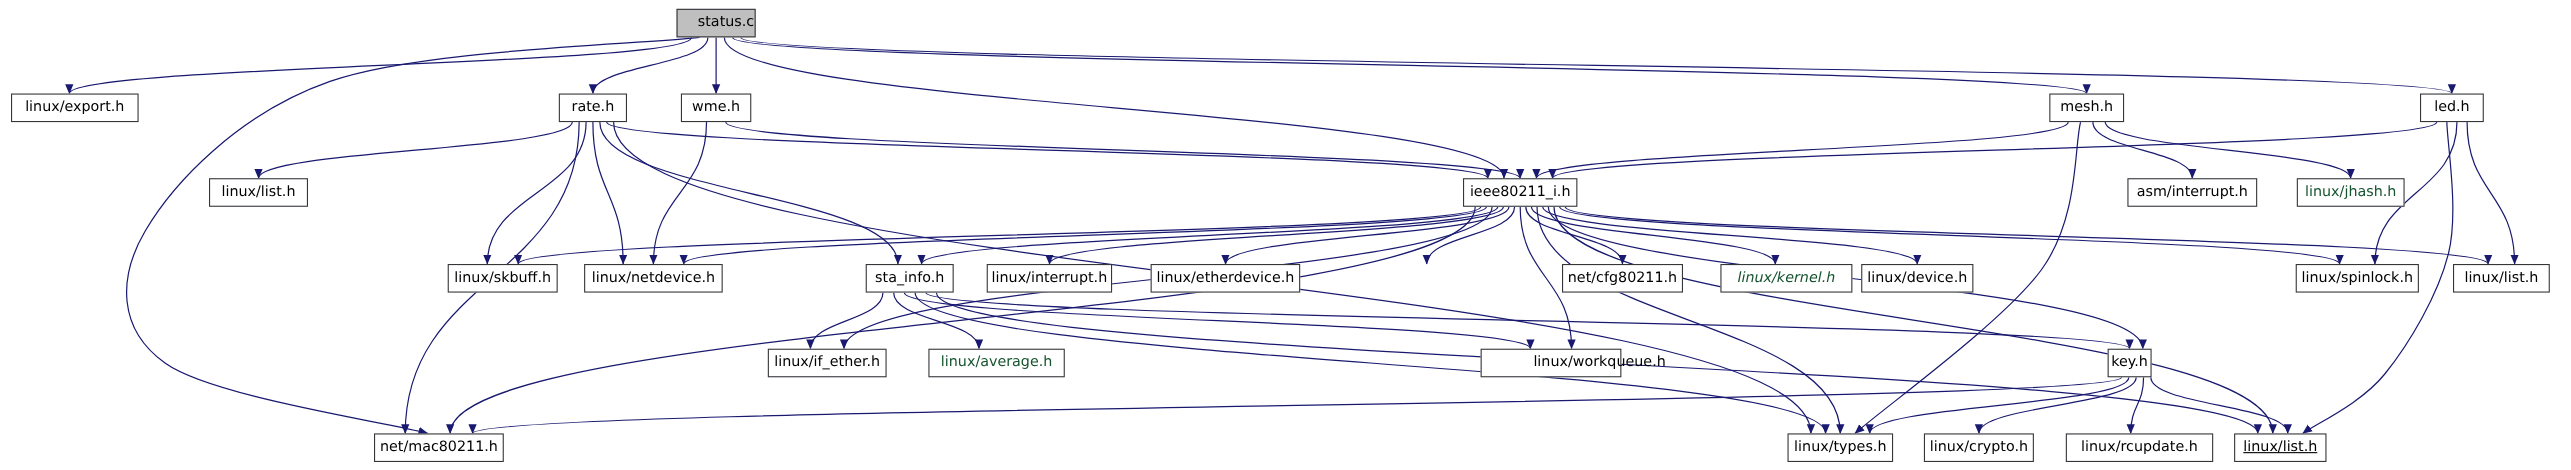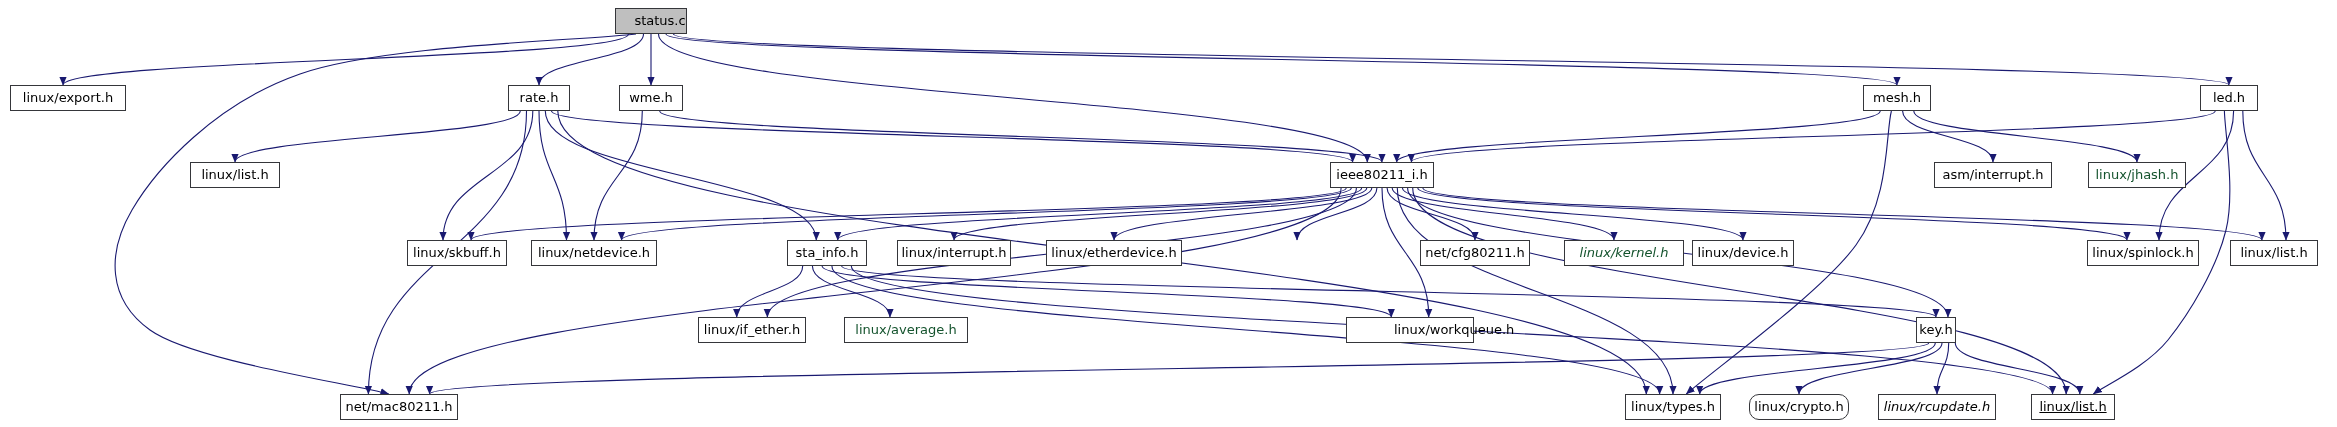--- a/index.html
+++ b/index.html
@@ -127,16 +127,16 @@
     <div class="node" style="left: 1564px; top: 240px; width: 120px; border-color: rgb(53, 54, 58); color: #14532d; font-style: italic;">linux/kernel.h</div>
     <div class="node" style="left: 1692px; top: 240px; width: 102px; border-color: rgb(53, 54, 58); color: rgb(0, 0, 0);">linux/device.h</div>
     <div class="node" style="left: 2087px; top: 240px; width: 112px; border-color: rgb(53, 54, 58); color: rgb(0, 0, 0);">linux/spinlock.h</div>
     <div class="node" style="left: 2230px; top: 240px; width: 88px; border-color: rgb(53, 54, 58); color: rgb(0, 0, 0);">linux/list.h</div>
     <div class="node" style="left: 698px; top: 317px; width: 108px; border-color: rgb(53, 54, 58); color: rgb(0, 0, 0);">linux/if_ether.h</div>
     <div class="node" style="left: 834px; top: 317px; width: 124px; border-color: rgb(53, 54, 58); color: #14532d; margin-left: 10px;">linux/average.h</div>
     <div class="node" style="left: 1346px; top: 317px; width: 128px; border-color: rgb(53, 54, 58); color: rgb(0, 0, 0); padding-left: 47px;">linux/workqueue.h</div>
     <div class="node" style="left: 1916px; top: 317px; width: 40px; border-color: rgb(53, 54, 58); color: rgb(0, 0, 0);">key.h</div>
     <div class="node" style="left: 340px; top: 394px; width: 118px; border-color: rgb(53, 54, 58); color: rgb(0, 0, 0);">net/mac80211.h</div>
     <div class="node" style="left: 1625px; top: 394px; width: 96px; border-color: rgb(53, 54, 58); color: rgb(0, 0, 0);">linux/types.h</div>
-    <div class="node" style="left: 1749px; top: 394px; width: 100px; border-color: rgb(53, 54, 58); color: rgb(0, 0, 0); border-radius: 10px;">linux/crypto.h</div>
-    <div class="node" style="left: 1878px; top: 394px; width: 118px; border-color: rgb(53, 54, 58); color: rgb(0, 0, 0); font-style: italic;">linux/rcupdate.h</div>
+    <div class="node" style="left: 1749px; top: 394px; width: 100px; border-color: rgb(53, 54, 58); color: rgb(0, 0, 0);">linux/crypto.h</div>
+    <div class="node" style="left: 1878px; top: 394px; width: 134px; border-color: rgb(53, 54, 58); color: rgb(0, 0, 0);">linux/rcupdate.h</div>
     <div class="node" style="left: 2031px; top: 394px; width: 84px; border-color: rgb(53, 54, 58); color: rgb(0, 0, 0); text-decoration: underline;">linux/list.h</div>
   </div>
 
 </body></html>

